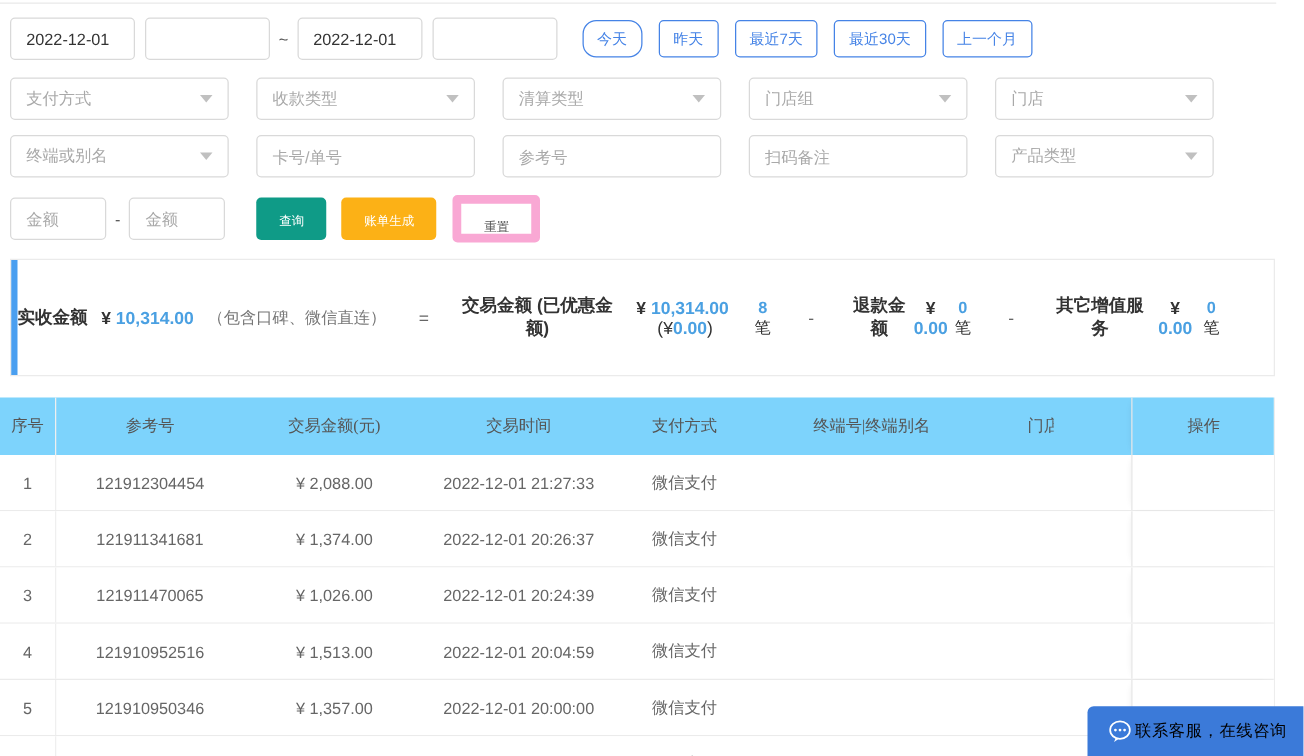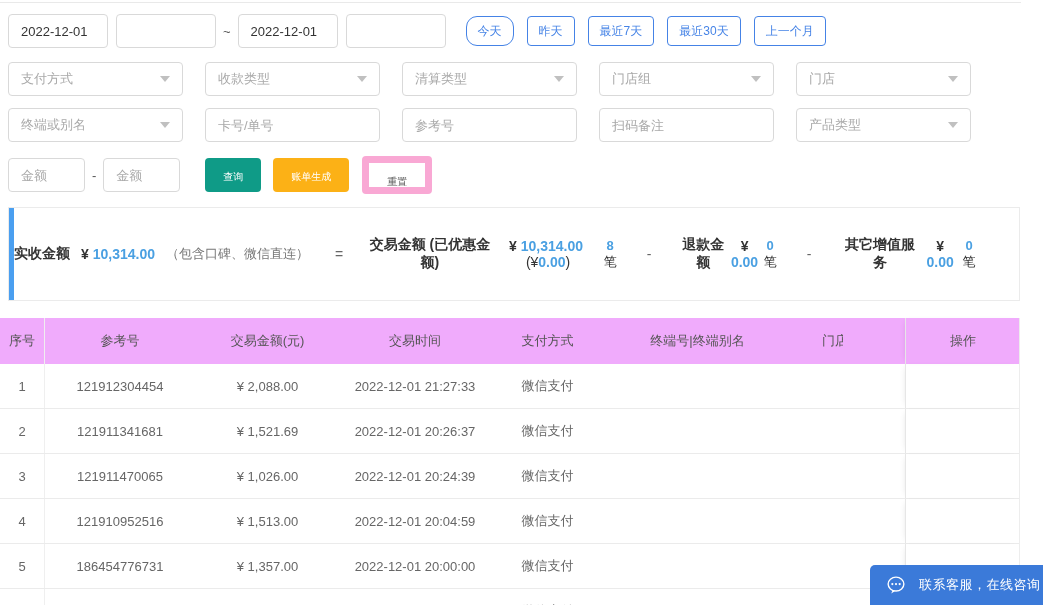--- a/index.html
+++ b/index.html
@@ -55,33 +55,33 @@
   .samount { font-size:14px; color:#333; font-weight:bold; }
   .samount .num { color:#4aa0e2; }
   .snote { font-size:13px; color:#777; }
   .scount { font-size:13px; color:#333; }
   .scount .num { color:#4aa0e2; font-weight:bold; }
   .disc { font-weight:normal; margin-left:4px; color:#333; }
 
   
   .table { position:absolute; left:0; top:318px; width:1020px; border-right:1px solid #ededed; }
   .tgrid { display:grid; grid-template-columns:45px 150px 145px 150px 115px 185px 115px 115px; align-items:center; }
-  .thead { height:46px; background:#f0abfc; color:#555; font-size:13px; }
+  .thead { height:46px; background:#7dd3fc; color:#555; font-size:13px;font-family:Liberation Serif, serif; }
   .thead > div, .trow > div { display:flex; align-items:center; justify-content:center; height:100%; }
   .trow { height:45px; background:#fff; border-bottom:1px solid #ebebeb; color:#666; font-size:13px; }
   .trow:first-of-type { border-top:1px solid #ebebeb; }
   .cell-index { border-right:1px solid #efefef; }
   .cell-store { justify-content:flex-start !important; padding-left:32px; overflow:hidden; }
   .cell-store .clip { display:inline-block; width:21px; overflow:hidden; white-space:nowrap; }
   .cell-action { border-left:1px solid #e6e6e6; box-shadow:-3px 0 6px -4px rgba(0,0,0,0.12); }
 
   
   .service { position:absolute; right:0; bottom:0; width:173px; height:40px; background:#3b7ad9;
              border-radius:5px 0 0 0; display:flex; align-items:center; padding-left:15px; cursor:pointer; z-index:5; }
-  .service .label { color:#ffffff; font-size:13px; margin-left:12px; letter-spacing:0.5px; }
+  .service .label { color:#000000; font-size:13px; margin-left:1px; letter-spacing:0.5px; }
 </style>
 </head>
 <body>
 
 <div class="page">
   <div class="top-hairline"></div>
 
   <div class="filters">
     <div class="frow r1">
       <input class="tinput w100" style="margin-right: 8px;" value="2022-12-01">
@@ -212,21 +212,21 @@
       <div>¥ 2,088.00</div>
       <div>2022-12-01 21:27:33</div>
       <div>微信支付</div>
       <div></div>
       <div></div>
       <div class="cell-action"></div>
     </div>
     <div class="tgrid trow">
       <div class="cell-index">2</div>
       <div>121911341681</div>
-      <div>¥ 1,521.69</div>
+      <div>¥ 1,374.00</div>
       <div>2022-12-01 20:26:37</div>
       <div>微信支付</div>
       <div></div>
       <div></div>
       <div class="cell-action"></div>
     </div>
     <div class="tgrid trow">
       <div class="cell-index">3</div>
       <div>121911470065</div>
       <div>¥ 1,026.00</div>
@@ -241,21 +241,21 @@
       <div>121910952516</div>
       <div>¥ 1,513.00</div>
       <div>2022-12-01 20:04:59</div>
       <div>微信支付</div>
       <div></div>
       <div></div>
       <div class="cell-action"></div>
     </div>
     <div class="tgrid trow">
       <div class="cell-index">5</div>
-      <div>186454776731</div>
+      <div>121910950346</div>
       <div>¥ 1,357.00</div>
       <div>2022-12-01 20:00:00</div>
       <div>微信支付</div>
       <div></div>
       <div></div>
       <div class="cell-action"></div>
     </div>
     <div class="tgrid trow">
       <div class="cell-index">6</div>
       <div>121909857731</div>

